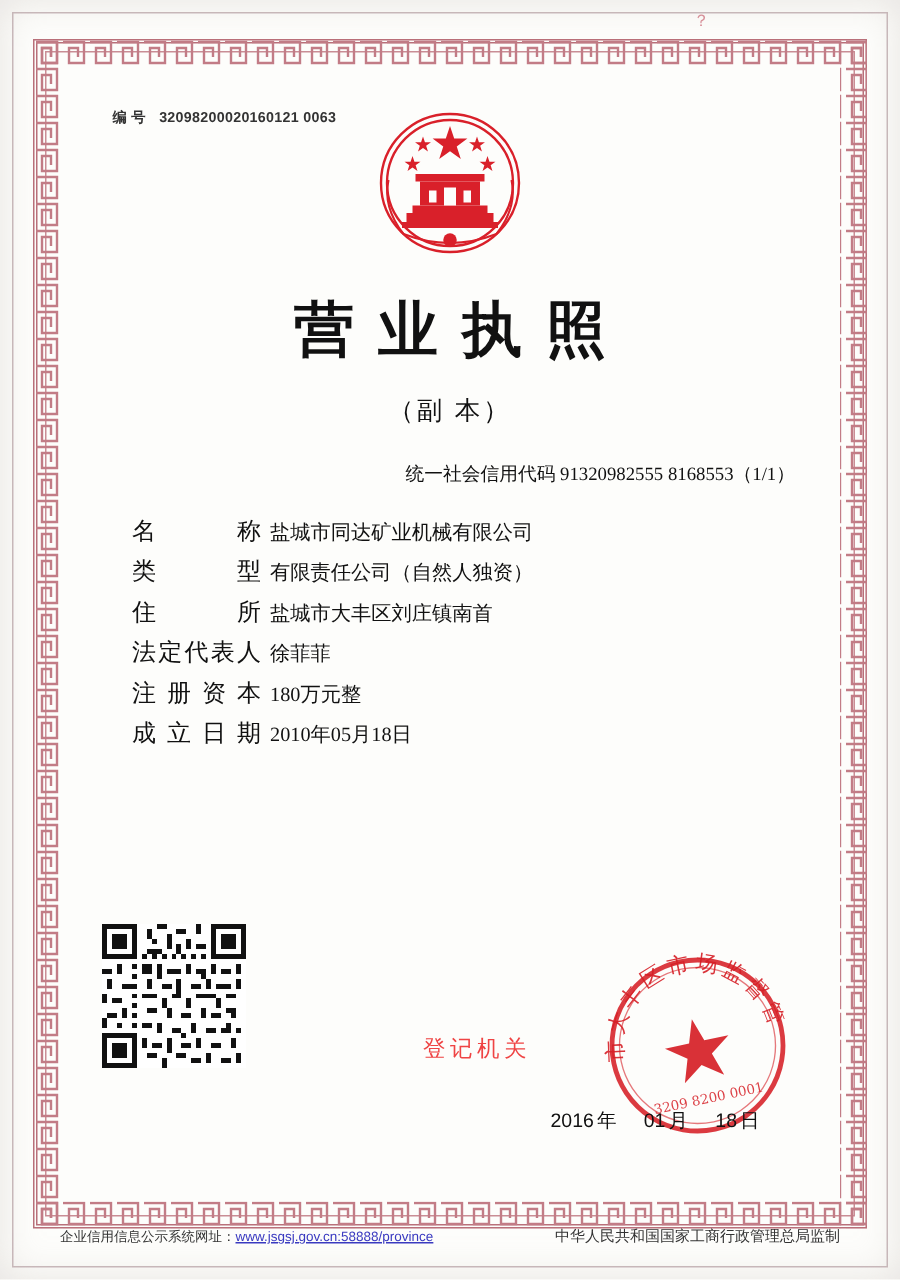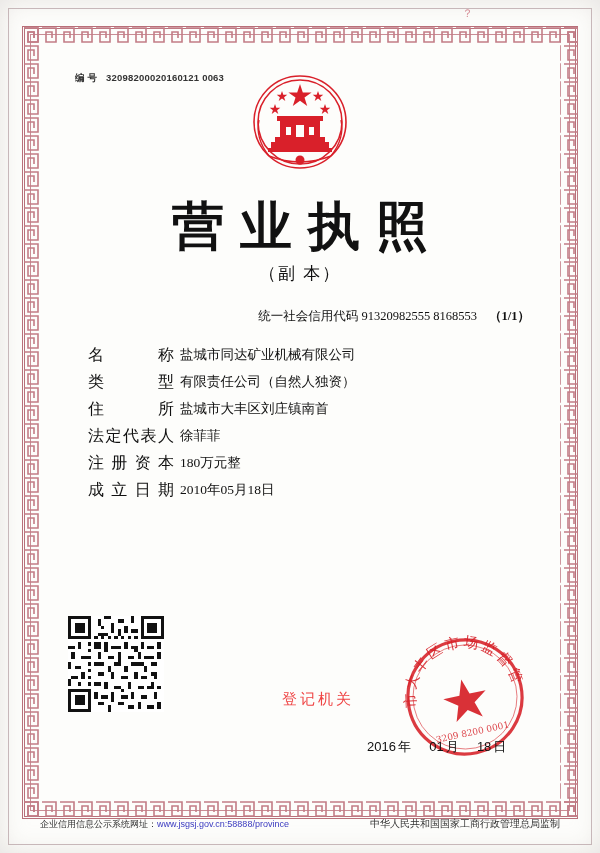--- a/index.html
+++ b/index.html
@@ -90,21 +90,21 @@
     height: 118px;
   }
 
   
   .title {
     position: absolute;
     left: 0;
     right: 0;
     top: 192px;
     text-align: center;
-    font-size: 52px;
+    font-size: 40px;
     letter-spacing: 16px;
     text-indent: 16px;
     color: #111;
     font-family: Liberation Serif, serif;
     font-weight: bold;
   }
   .subtitle {
     position: absolute;
     left: 0;
     right: 0;
@@ -117,22 +117,20 @@
 
   .credit-code {
     position: absolute;
     right: 70px;
     top: 308px;
     font-size: 12.5px;
     color: #111;
     font-family: "Liberation Serif", serif;
   }
   .credit-code .page-no {
-    margin-left: 12px;
-    font-weight: bold;
   }
 
   
   .fields {
     position: absolute;
     left: 88px;
     top: 346px;
     right: 66px;
   }
   .field-row {
@@ -205,20 +203,21 @@
   .footer-left {
     position: absolute;
     left: 40px;
     bottom: 22px;
     font-size: 9px;
     color: #333;
     font-family: "Liberation Sans", sans-serif;
   }
   .footer-left .url {
     color: #3a3ac0;
+    text-decoration: underline;
   }
   .footer-right {
     position: absolute;
     right: 40px;
     bottom: 22px;
     font-size: 10px;
     color: #333;
   }
 
   

